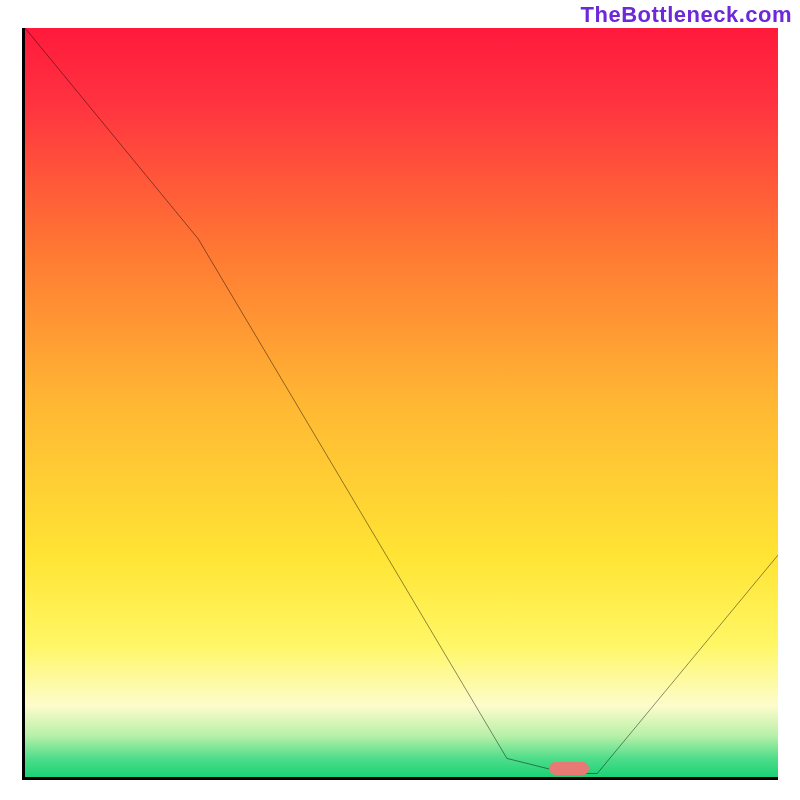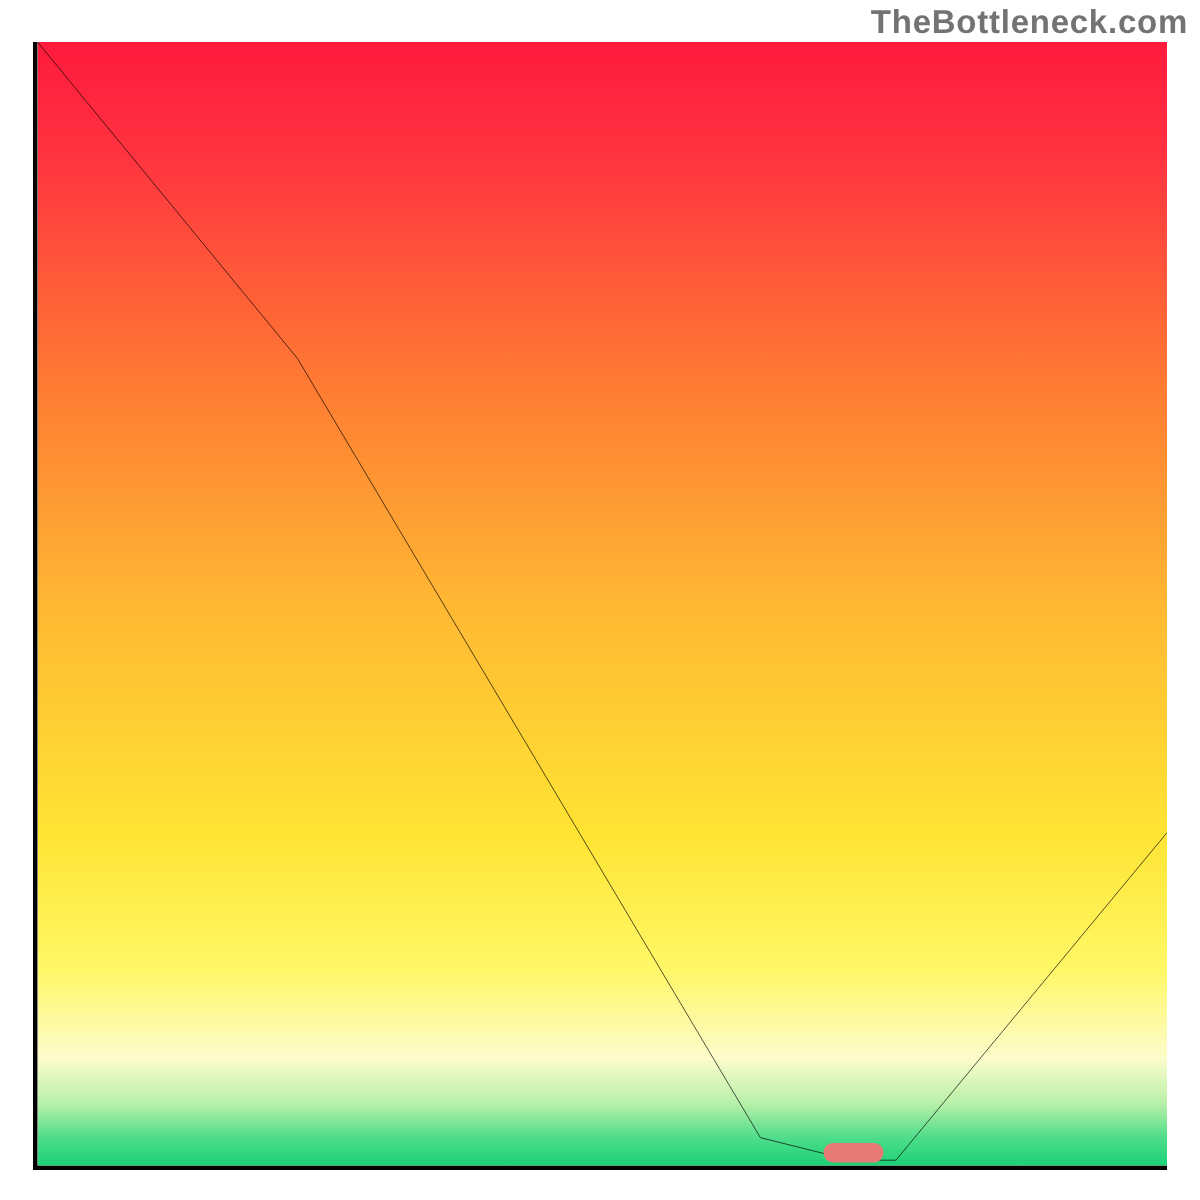--- a/index.html
+++ b/index.html
@@ -15,21 +15,21 @@
     position: relative;
     width: 800px;
     height: 800px;
   }
   .watermark {
     position: absolute;
     top: 2px;
     right: 8px;
     font-size: 22px;
     font-weight: bold;
-    color: #737373;
+    color: #6d28d9;
     letter-spacing: 0.5px;
     user-select: none;
     text-align: right;
   }
   .plot-frame {
     position: absolute;
     left: 22px;
     top: 28px;
     width: 756px;
     height: 752px;

